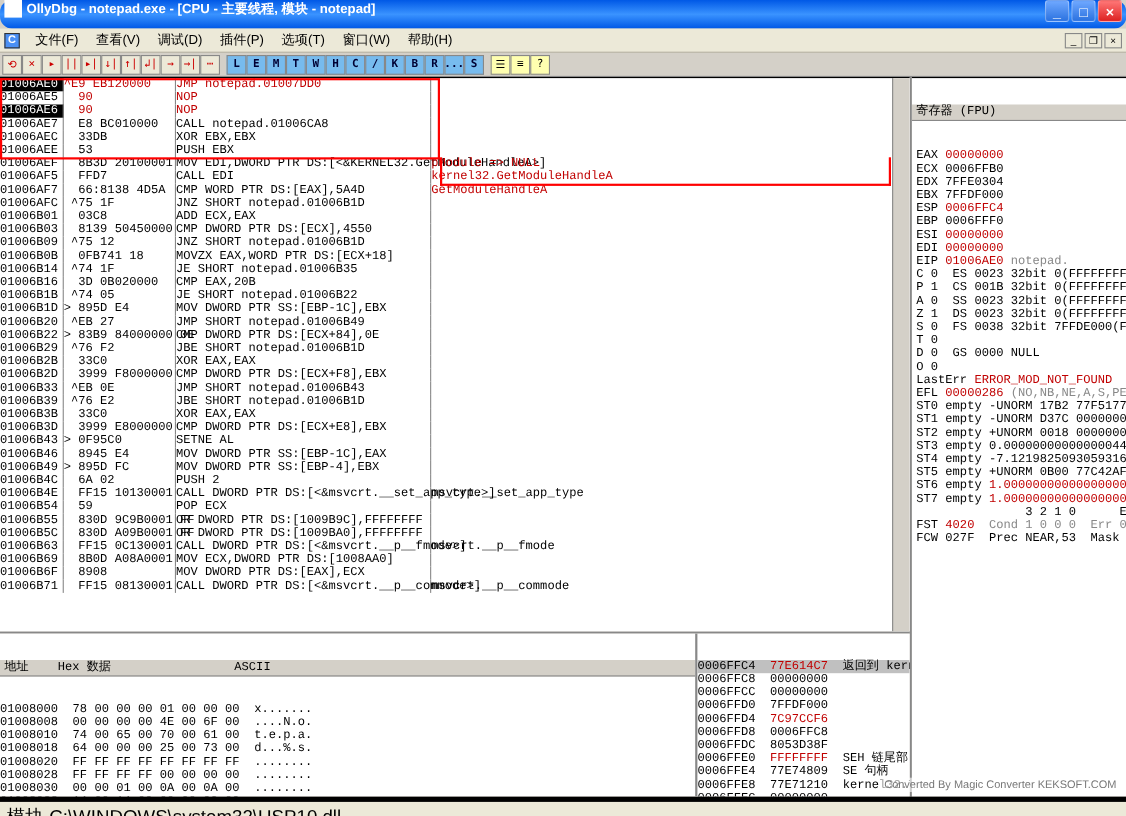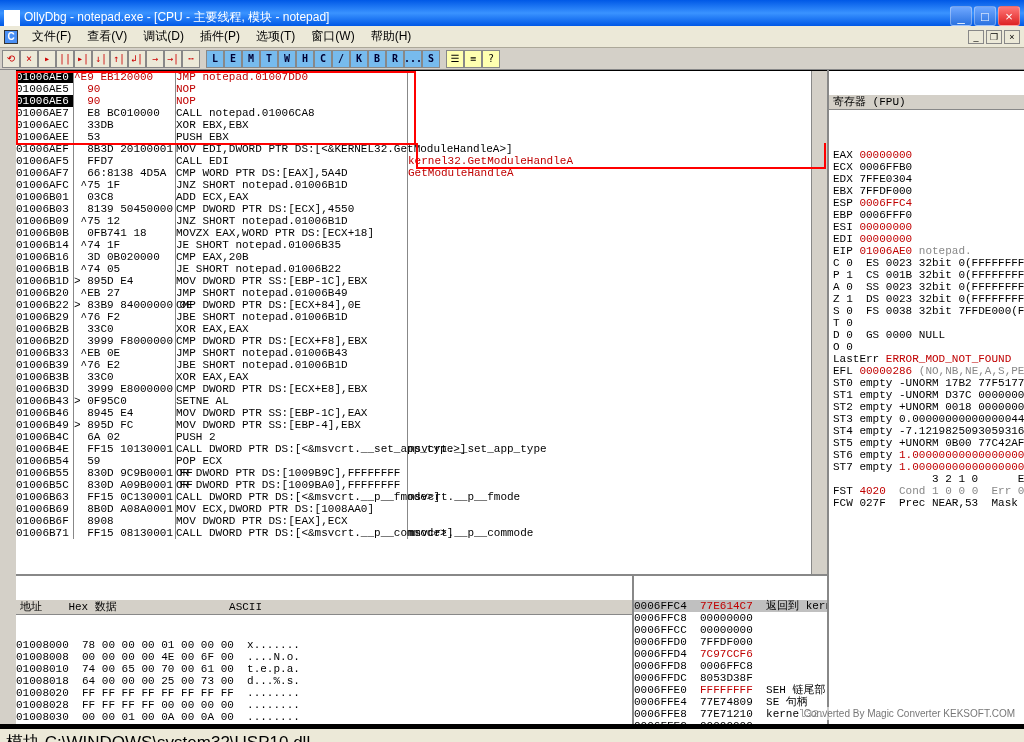--- a/index.html
+++ b/index.html
@@ -1,55 +1,55 @@
 <!DOCTYPE html>
 <html><head>
 <meta charset="utf-8">
 <style>
 * { margin: 0; padding: 0; box-sizing: border-box; }
 body { font-family: "Tahoma", sans-serif; font-size: 11px; background: #D4D0C8; overflow: hidden; width: 1024px; height: 742px; }
-.titlebar { height: 26px; background: linear-gradient(to bottom, #0058E6, #3A93FF, #0058E6); color: white; display: flex; align-items: flex-end; padding: 0 4px; font-weight: normal; font-size: 12px; }
+.titlebar { height: 26px; background: linear-gradient(to bottom, #0058E6, #3A93FF, #0058E6); color: white; display: flex; align-items: flex-start; padding: 0 4px; font-weight: bold; font-size: 12px; border-radius: 11px; }
 .titlebar .icon { width: 16px; height: 16px; background: #fff; margin-right: 4px; }
 .titlebar .title { flex: 1; }
 .titlebar .wbtn { width: 22px; height: 20px; margin-left: 2px; display: flex; align-items: center; justify-content: center; font-size: 13px; border-radius: 3px; border: 1px solid #fff5; }
 .titlebar .min, .titlebar .max { background: linear-gradient(#6FA8FF,#2B72E0); }
 .titlebar .close { background: linear-gradient(#F77,#D22); }
 .menubar { height: 22px; background: #ECE9D8; display: flex; align-items: center; padding: 0 4px; border-bottom: 1px solid #ACA899; font-size: 12px; }
 .menubar .mdi-icon { width: 14px; height: 14px; background: #4B90F4; border:1px solid #333; color:#fff; font-weight:bold; font-size:10px; text-align:center; line-height:12px; margin-right: 6px;}
 .menubar .menu { padding: 2px 8px; cursor: default; }
 .menubar .mdi-btns { margin-left:auto; display:flex; }
 .menubar .mdi-btn { width:16px; height:14px; border:1px solid #888; margin-left:2px; background:#ECE9D8; font-size:9px; text-align:center; line-height:12px;}
 .toolbar { height: 22px; background: #D4D0C8; border-bottom: 1px solid #888; display: flex; align-items: center; padding: 0 2px; }
 .tbtn { width:18px; height:18px; border:1px solid #888; margin:0 0px; background:#ECE9D8; font-size:10px; display:flex; align-items:center; justify-content:center; font-family: monospace; }
 .tbtn.red { color:#C00; }
 .tbtn.cyan { background:#7BE; color:#003; font-weight:bold;}
 .tbtn.yellow{ background:#FFFFB0; }
 .tsep { width: 6px; }
-.workarea { display: flex; height: calc(742px - 26px - 22px - 22px - 18px); padding-left: 16px; }
+.workarea { display: flex; height: calc(742px - 26px - 22px - 22px - 18px); }
 .leftcol { flex: 1; display:flex; flex-direction:column; border-right: 2px solid #888;}
 .rightcol { width: 195px; display:flex; flex-direction:column;}
 .cpu { flex:1; background:#fff; font-family: "Courier New", monospace; font-size: 11px; line-height: 12px; overflow:hidden; position:relative; border-top:1px solid #000;}
 .cpu-inner{ display:flex; height:100%;}
 .cpu-scroll { width:16px; background:#D4D0C8; border-left:1px solid #888;}
 .codecol { border-right:1px solid #888; padding-right:2px; white-space: pre; }
 .addr { width:58px; color:#000; }
 .bytes { width:102px; color:#000; }
 .disasm { width:232px; color:#000;}
 .cmt { flex:1; color:#000;}
 .row { display:flex; height:12px;}
 .row.hl .addr{ background:#000; color:#fff;}
 .row.red .bytes, .row.red .disasm{ color:#C00000;}
 .row .cmt.red{color:#C00000;}
 .redbox { position:absolute; border:2px solid #F00; pointer-events:none;}
 .dumparea { height:150px; display:flex; border-top:2px solid #888;}
 .dump { flex:1; background:#fff; font-family:"Courier New",monospace; font-size:11px; line-height:12px; overflow:hidden; white-space:pre;}
 .dump .hdr{ background:#D4D0C8; border-bottom:1px solid #888; padding:1px 4px;}
 .stack { width:195px; background:#fff; font-family:"Courier New",monospace; font-size:11px; line-height:12px; overflow:hidden; white-space:pre; border-left:2px solid #888;}
 .regs { flex:1; background:#fff; font-family:"Courier New",monospace; font-size:11px; line-height:12px; padding:2px 4px; white-space:pre; border-top:1px solid #000; overflow:hidden;}
-.regs .hdr{ background:#D4D0C8; margin:-2px -4px 15px -4px; padding:1px 4px; border-bottom:1px solid #888;}
+.regs .hdr{ background:#D4D0C8; margin:-2px -4px 2px -4px; padding:1px 4px; border-bottom:1px solid #888;}
 .r-chg{color:#C00000;}
 .r-label{color:#888;}
 .statusbar{ height:18px; background:#ECE9D8; border-top:5px solid #000000; padding:2px 6px; font-size:17px;}
 .watermark{position:absolute; right:6px; bottom:22px; font-size:10px; color:#777; background:#fff9; padding:1px 3px;}
 .stack .hl{background:#C0C0C0;}
 .stack .red{color:#C00000;}
 </style>
 </head>
 <body>
 
@@ -147,20 +147,21 @@
             <div class="row">
               <div class="codecol addr">01006AEE</div>
               <div class="codecol bytes">  53</div>
               <div class="codecol disasm">PUSH EBX</div>
               <div class="cmt"></div>
             </div>
             <div class="row">
               <div class="codecol addr">01006AEF</div>
               <div class="codecol bytes">  8B3D 20100001</div>
               <div class="codecol disasm">MOV EDI,DWORD PTR DS:[&lt;&amp;KERNEL32.GetModuleHandleA&gt;]</div>
+              <div class="cmt red">pModule =&gt; NULL</div>
             </div>
             <div class="row">
               <div class="codecol addr">01006AF5</div>
               <div class="codecol bytes">  FFD7</div>
               <div class="codecol disasm">CALL EDI</div>
               <div class="cmt red">kernel32.GetModuleHandleA</div>
             </div>
             <div class="row">
               <div class="codecol addr">01006AF7</div>
               <div class="codecol bytes">  66:8138 4D5A</div>

